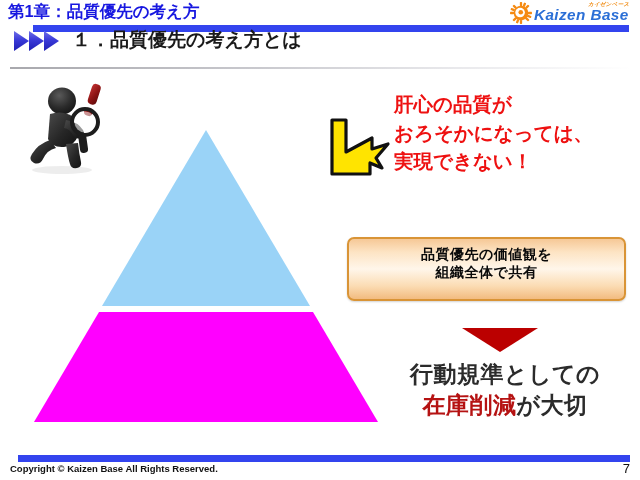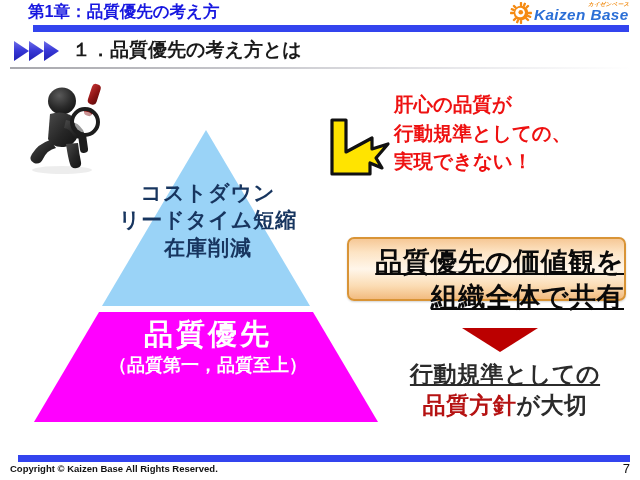--- a/index.html
+++ b/index.html
@@ -23,21 +23,20 @@
     width: 640px; height: 34px;
   }
   #chapter-title {
     position: absolute;
     left: 8px; top: 1px;
     font-size: 16.5px;
     font-weight: bold;
     color: #1717e0;
     letter-spacing: 0px;
     white-space: nowrap;
-    margin-left: 20px;
   }
   #header-rule {
     position: absolute;
     left: 33px; top: 25px;
     width: 596px; height: 7px;
     background: #3344ee;
   }
 
   
   #logo-block {
@@ -69,21 +68,21 @@
     color: #2b6fd6;
     letter-spacing: .4px;
     white-space: nowrap;
     transform: scaleX(1.02);
     transform-origin: left top;
   }
 
   
   #subtitle-row {
     position: absolute;
-    left: 0; top: 38px;
+    left: 0; top: 28px;
     width: 576px; height: 28px;
   }
   #subtitle-arrows {
     position: absolute;
     left: 14px; top: 2px;
     width: 56px; height: 22px;
   }
   #subtitle-text {
     position: absolute;
     left: 72px; top: -1px;
@@ -183,28 +182,27 @@
         #fff6ea 50%,
         #fbdcb4 78%,
         #f2bb80 100%);
     box-shadow: 0 1px 2px rgba(0,0,0,.18);
     box-sizing: border-box;
   }
   #orange-box-label {
     position: absolute;
     left: 0; top: 6px;
     width: 275px;
-    text-align: right;
-    font-size: 27px;
+    text-align: center;
+    font-size: 14px;
     font-weight: bold;
     color: #0a0a0a;
     line-height: 1.30;
     letter-spacing: .5px;
     white-space: pre-line;
-    text-decoration: underline;
   }
 
   
   #red-down-arrow {
     position: absolute;
     left: 462px; top: 328px;
     width: 76px; height: 24px;
   }
 
   
@@ -214,21 +212,20 @@
     width: 254px;
     text-align: center;
     font-weight: bold;
     line-height: 1.30;
     letter-spacing: .5px;
   }
   #conclusion-line1 {
     display: block;
     font-size: 23px;
     color: #2b2b2b;
-    text-decoration: underline;
   }
   #conclusion-line2 {
     display: block;
     font-size: 23px;
     color: #2b2b2b;
     margin-top: 1px;
   }
   .accent-red {
     color: #b51212;
   }
@@ -349,27 +346,20 @@
   <ellipse cx="40" cy="88" rx="30" ry="4" fill="#000000" opacity=".07"></ellipse>
 </svg>
 
 <div id="pyramid-group">
   <svg id="pyramid-top" viewBox="0 0 356 292">
 
     <polygon points="176,0 280,176 72,176" fill="#9ad3f7"></polygon>
 
     <polygon points="69,182 283,182 348,292 4,292" fill="#ff00ff"></polygon>
   </svg>
-  <div id="pyramid-top-label">コストダウン
-リードタイム短縮
-在庫削減</div>
-  <div id="pyramid-base-label">
-    <span id="pyramid-base-main">品質優先</span>
-    <span id="pyramid-base-sub">（品質第一，品質至上）</span>
-  </div>
 </div>
 
 <svg id="yellow-arrow" viewBox="0 0 70 72">
   <g transform="translate(3,4)">
     <path d="M8 6 L8 50 L50 50 L50 40 L56 50 L50 60 L50 50" fill="none" stroke="#000000" stroke-width="0"></path>
 
     <path d="M6 4
              L20 4
              L20 36
              L46 22
@@ -379,32 +369,32 @@
              L56 52
              L44 47
              L44 58
              L6 58
              Z" fill="#ffe400" stroke="#111111" stroke-width="3.2" stroke-linejoin="round"></path>
     <path d="M13 11 L13 51 L40 51" fill="#ffffff" opacity="0"></path>
   </g>
 </svg>
 
 <div id="red-callout">肝心の品質が
-行動規準としての、
+おろそかになっては、
 実現できない！</div>
 
 <div id="orange-box">
   <div id="orange-box-label">品質優先の価値観を
 組織全体で共有</div>
 </div>
 
 <svg id="red-down-arrow" viewBox="0 0 76 24">
   <polygon points="0,0 76,0 38,24" fill="#bb0000"></polygon>
 </svg>
 
 <div id="conclusion">
   <span id="conclusion-line1">行動規準としての</span>
-  <span id="conclusion-line2"><span class="accent-red">品質方針</span><span>が大切</span></span>
+  <span id="conclusion-line2"><span class="accent-red">在庫削減</span><span>が大切</span></span>
 </div>
 
 <div id="footer-rule"></div>
 <div id="footer-copyright">Copyright ©  Kaizen Base  All Rights Reserved.</div>
 <div id="footer-pagenum">7</div>
 
 </body></html>

